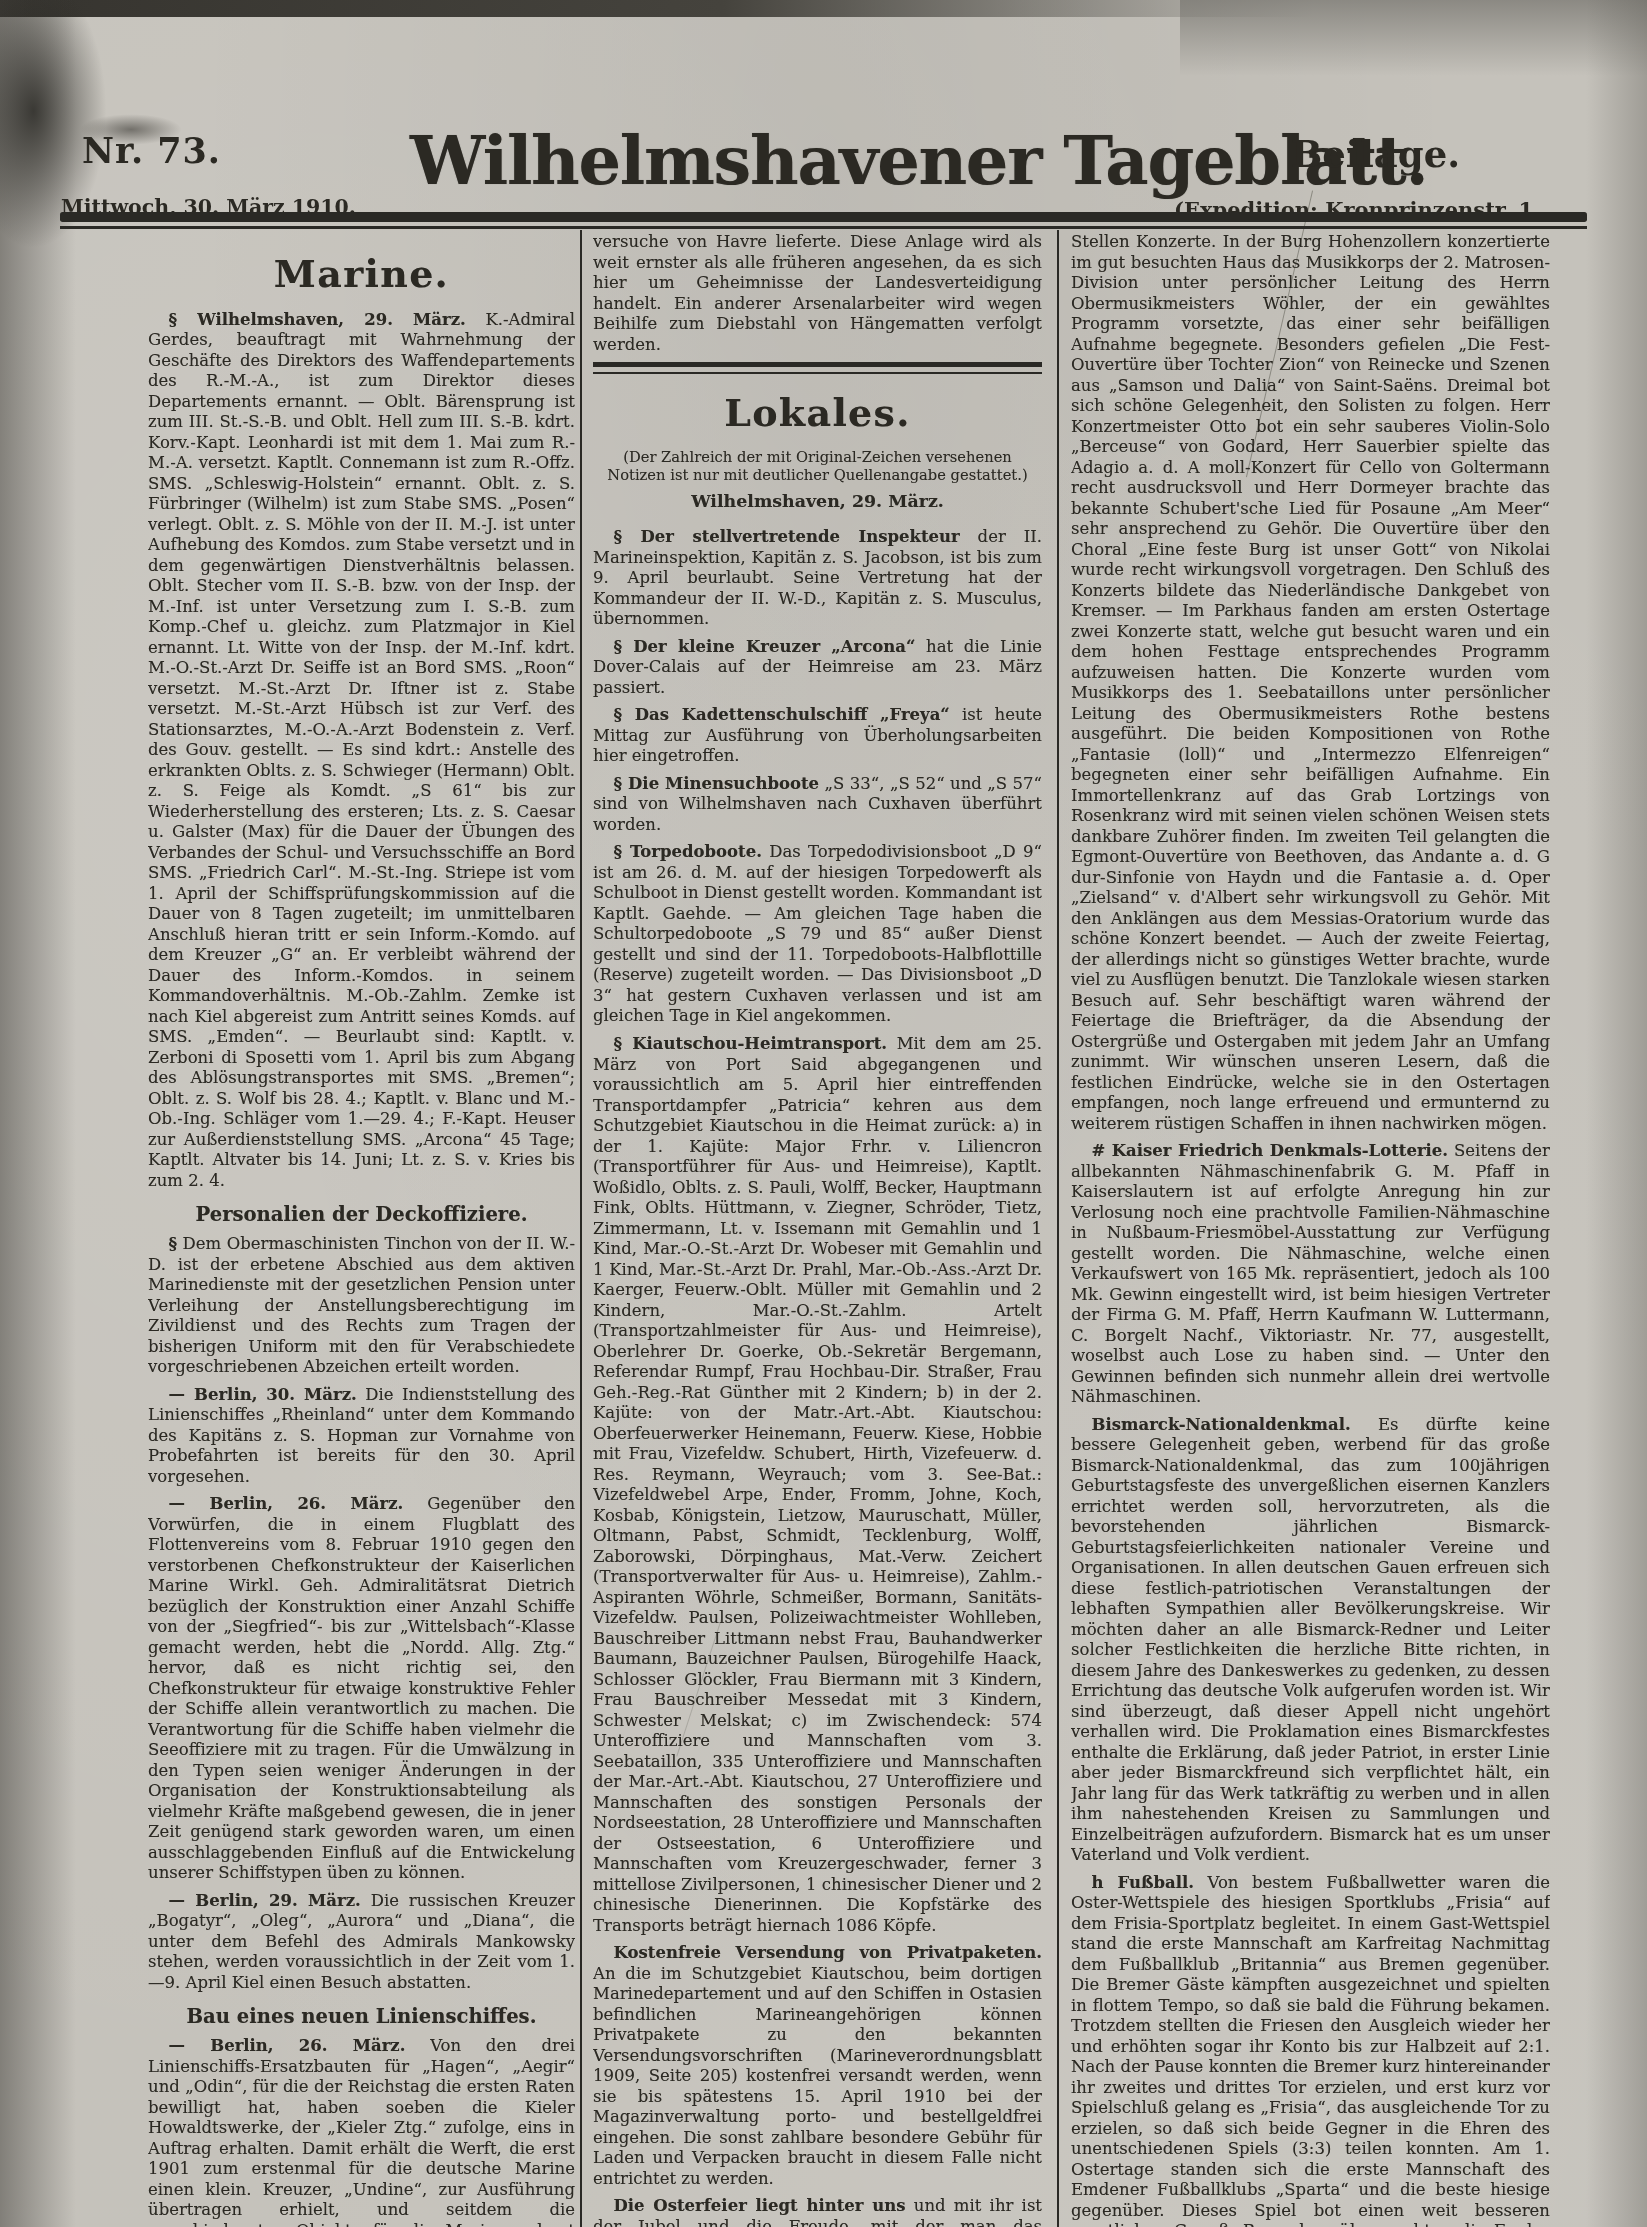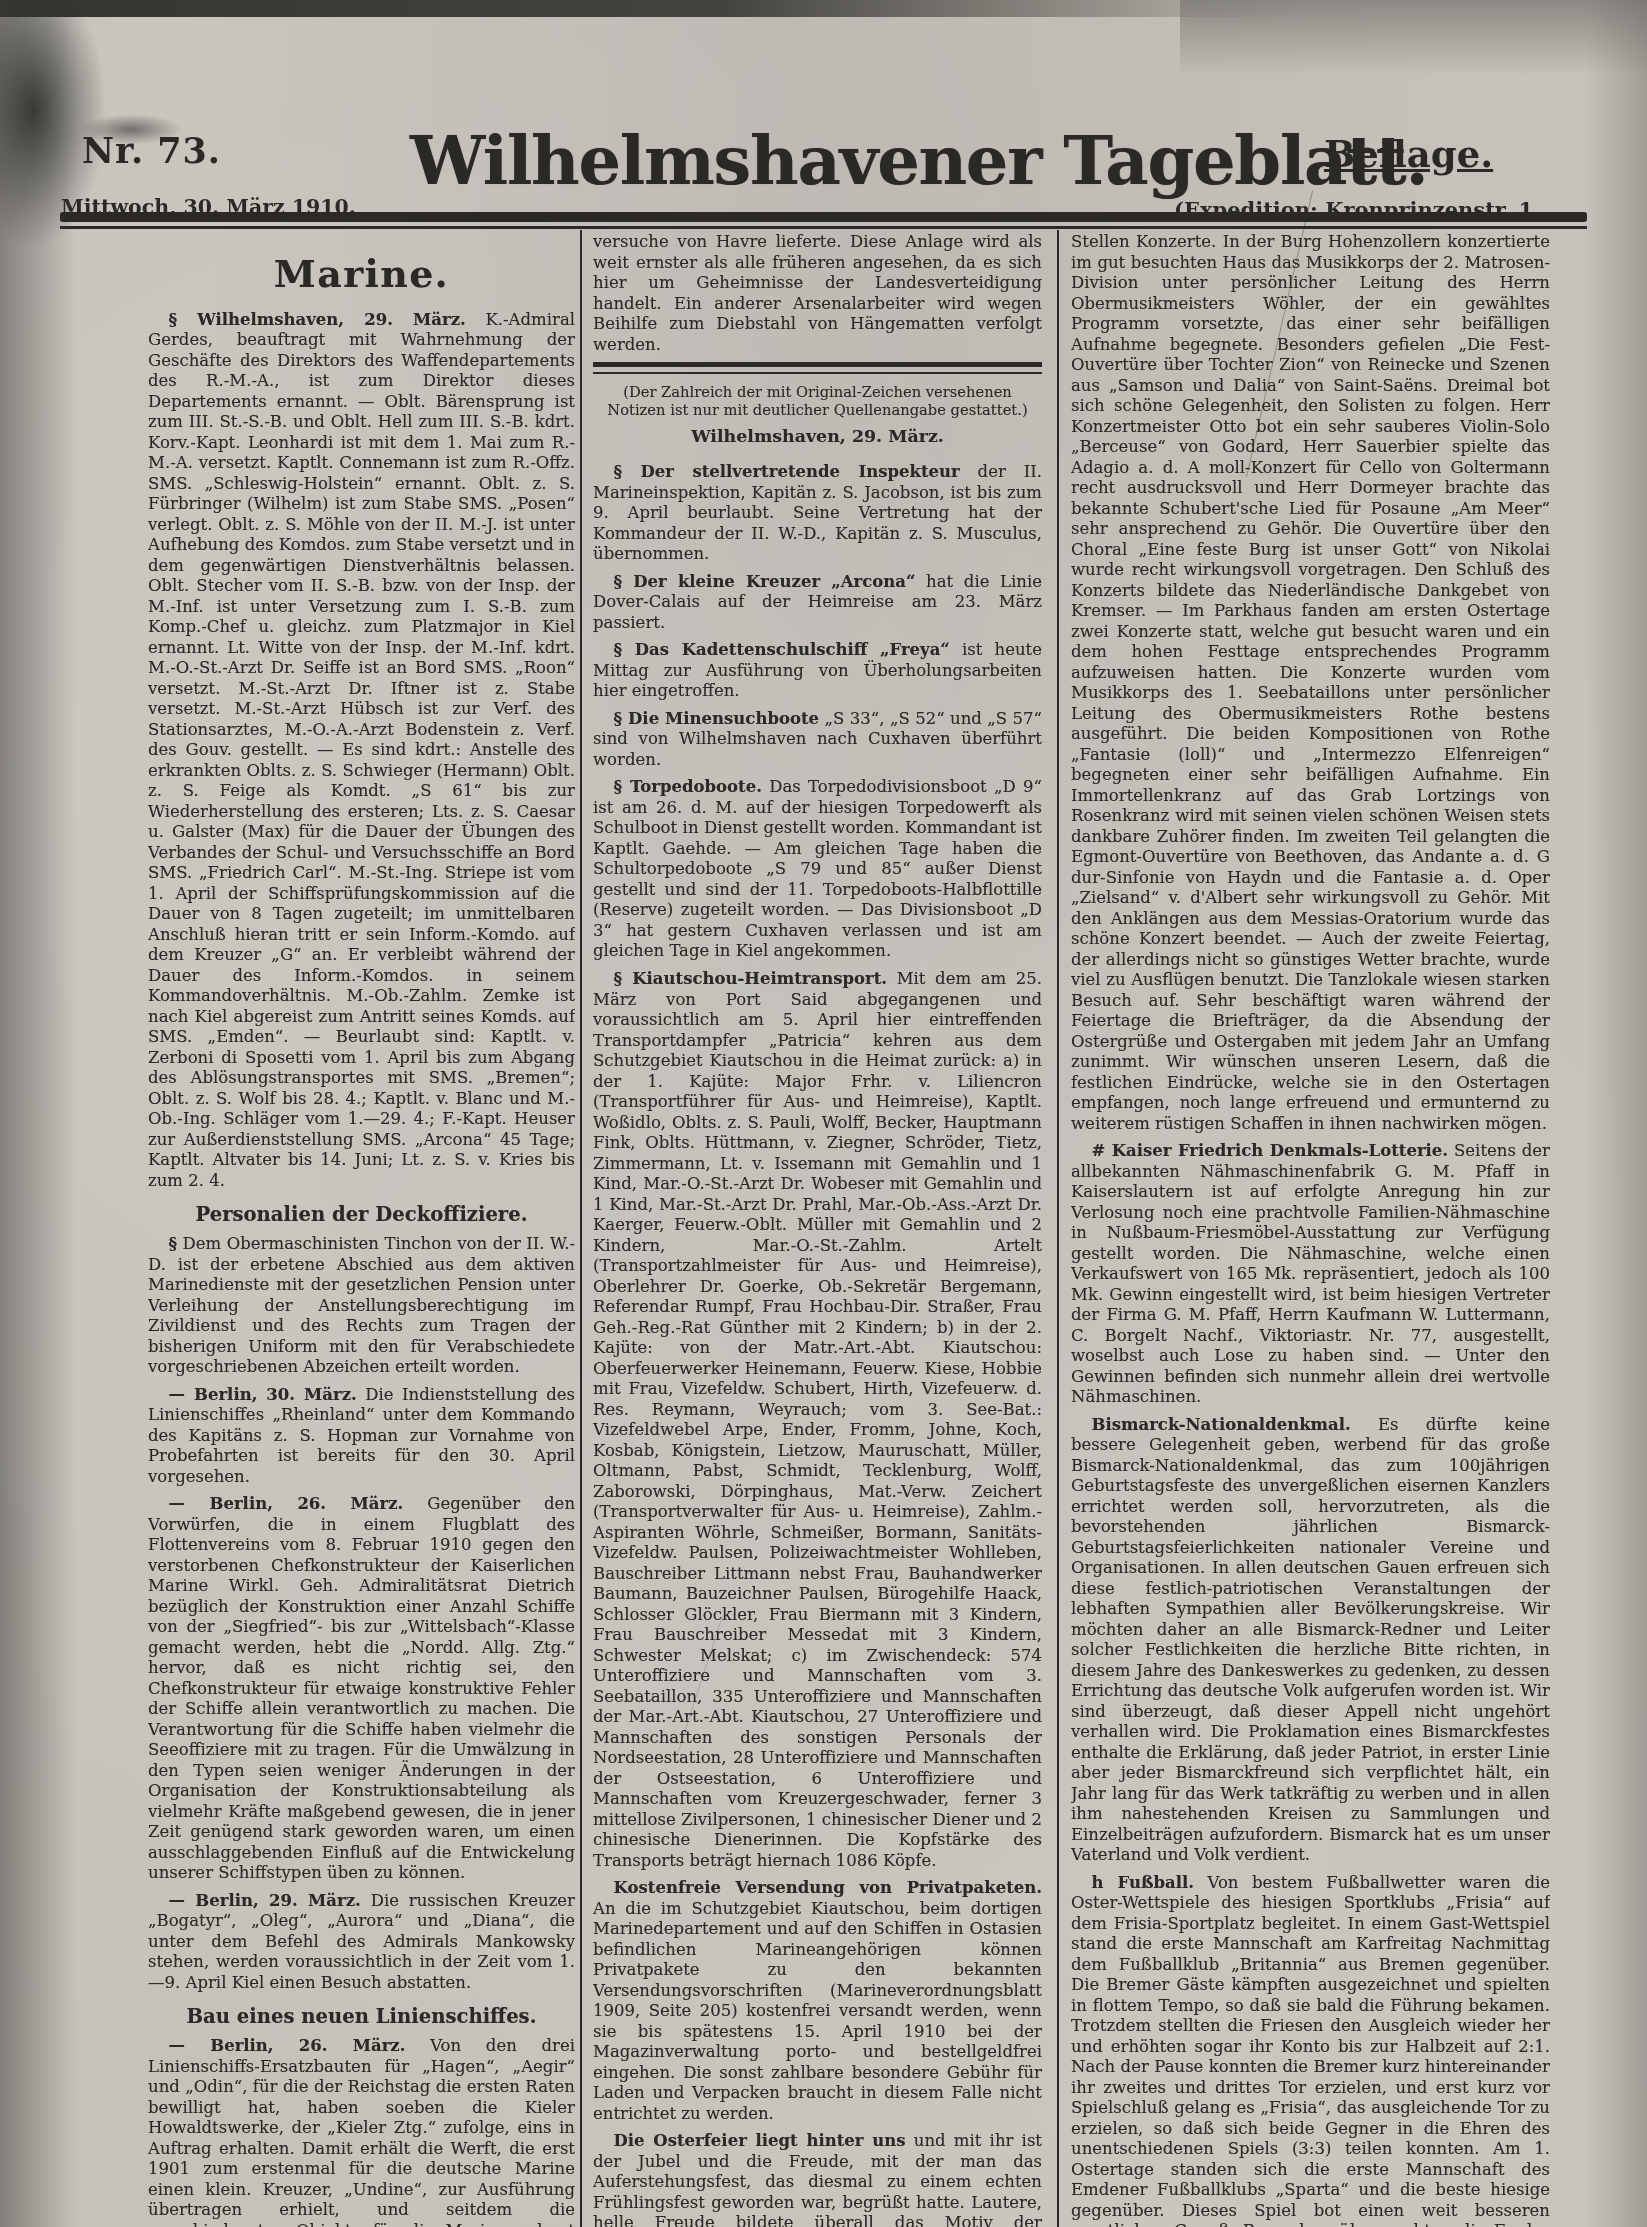--- a/index.html
+++ b/index.html
@@ -36,22 +36,22 @@
   .crease-b{left:699px;top:1613px;width:0.9px;height:147px;transform:rotate(18deg);opacity:.5;}
   .ink-smudge{position:absolute;left:80px;top:114px;width:102px;height:31px;border-radius:50%;
     background:radial-gradient(ellipse,rgba(45,43,38,.55),rgba(45,43,38,0) 70%);}
 
   
   .issue{position:absolute;left:82px;top:130px;font-size:35px;font-weight:bold;letter-spacing:0.9px;}
   .mastdate{position:absolute;left:61px;top:195px;font-size:20.5px;font-weight:bold;white-space:nowrap;}
   .title{position:absolute;left:410px;top:126px;width:820px;text-align:center;
     font-size:67px;font-weight:bold;letter-spacing:-1.3px;line-height:1.05;white-space:nowrap;
     text-shadow:0 0 0.9px rgba(43,41,35,.45);}
-  .beilage{position:absolute;left:1266px;top:132px;width:285px;text-align:center;
-    font-size:37px;font-weight:bold;text-decoration:underline;}
+  .beilage{position:absolute;left:1233px;top:132px;width:285px;text-align:center;
+    font-size:37px;font-weight:bold;}
   .expedition{position:absolute;left:1174px;top:197px;width:370px;text-align:left;
     font-size:21px;font-weight:bold;white-space:nowrap;}
   .mast-rule-thick{position:absolute;left:60px;width:1527px;top:212px;height:9.8px;
     background:var(--rule);border-radius:2.7px;}
   .mast-rule-thin{position:absolute;left:60px;width:1527px;top:226px;height:2.7px;
     background:var(--rule);}
 
   
   .vrule{position:absolute;top:230px;height:2159px;width:2.2px;background:var(--rule);}
   .vrule-1{left:580px;}
@@ -108,20 +108,21 @@
       <p class="par"><span class="lead">§</span> Dem Obermaschinisten Tinchon von der II. W.-D. ist der erbetene Abschied aus dem aktiven Marinedienste mit der gesetzlichen Pension unter Verleihung der Anstellungsberechtigung im Zivildienst und des Rechts zum Tragen der bisherigen Uniform mit den für Verabschiedete vorgeschriebenen Abzeichen erteilt worden.</p>
       <p class="par"><span class="lead">— Berlin, 30. März.</span> Die Indienststellung des Linienschiffes „Rheinland“ unter dem Kommando des Kapitäns z. S. Hopman zur Vornahme von Probefahrten ist bereits für den 30. April vorgesehen.</p>
       <p class="par"><span class="lead">— Berlin, 26. März.</span> Gegenüber den Vorwürfen, die in einem Flugblatt des Flottenvereins vom 8. Februar 1910 gegen den verstorbenen Chefkonstrukteur der Kaiserlichen Marine Wirkl. Geh. Admiralitätsrat Dietrich bezüglich der Konstruktion einer Anzahl Schiffe von der „Siegfried“- bis zur „Wittelsbach“-Klasse gemacht werden, hebt die „Nordd. Allg. Ztg.“ hervor, daß es nicht richtig sei, den Chefkonstrukteur für etwaige konstruktive Fehler der Schiffe allein verantwortlich zu machen. Die Verantwortung für die Schiffe haben vielmehr die Seeoffiziere mit zu tragen. Für die Umwälzung in den Typen seien weniger Änderungen in der Organisation der Konstruktionsabteilung als vielmehr Kräfte maßgebend gewesen, die in jener Zeit genügend stark geworden waren, um einen ausschlaggebenden Einfluß auf die Entwickelung unserer Schiffstypen üben zu können.</p>
       <p class="par"><span class="lead">— Berlin, 29. März.</span> Die russischen Kreuzer „Bogatyr“, „Oleg“, „Aurora“ und „Diana“, die unter dem Befehl des Admirals Mankowsky stehen, werden voraussichtlich in der Zeit vom 1.—9. April Kiel einen Besuch abstatten.</p>
       <div class="subhead">Bau eines neuen Linienschiffes.</div>
       <p class="par"><span class="lead">— Berlin, 26. März.</span> Von den drei Linienschiffs-Ersatzbauten für „Hagen“, „Aegir“ und „Odin“, für die der Reichstag die ersten Raten bewilligt hat, haben soeben die Kieler Howaldtswerke, der „Kieler Ztg.“ zufolge, eins in Auftrag erhalten. Damit erhält die Werft, die erst 1901 zum erstenmal für die deutsche Marine einen klein. Kreuzer, „Undine“, zur Ausführung übertragen erhielt, und seitdem die verschiedensten Objekte für die Marine gebaut hat, schon den zweiten Linienschiffsbau. Als erstes Linienschiff lief am 30. September v. Js. bei den Howaldtswerken „Helgoland“ als Ersatz für den „Siegfried“ vom Stapel. Ist „Helgoland“ noch mit Kolbenmaschinen ausgerüstet, so wird der jetzt zur Vergebung gelangte Linienschiffsbau, wie schon die Ersatzbauten für „Hildebrand“ und „Heimdall“, Turbinenmaschinen eingebaut erhalten.</p>
     </div>
   <div class="col col-2">
       <p class="par noindent">versuche von Havre lieferte. Diese Anlage wird als weit ernster als alle früheren angesehen, da es sich hier um Geheimnisse der Landesverteidigung handelt. Ein anderer Arsenalarbeiter wird wegen Beihilfe zum Diebstahl von Hängematten verfolgt werden.</p>
       <div class="rule"></div>
+      <div class="heading">Lokales.</div>
       <div class="note">(Der Zahlreich der mit Original-Zeichen versehenen Notizen ist nur mit deutlicher Quellenangabe gestattet.)</div>
       <div class="dateline">Wilhelmshaven, 29. März.</div>
       <p class="par"><span class="lead">§ Der stellvertretende Inspekteur</span> der II. Marineinspektion, Kapitän z. S. Jacobson, ist bis zum 9. April beurlaubt. Seine Vertretung hat der Kommandeur der II. W.-D., Kapitän z. S. Musculus, übernommen.</p>
       <p class="par"><span class="lead">§ Der kleine Kreuzer „Arcona“</span> hat die Linie Dover-Calais auf der Heimreise am 23. März passiert.</p>
       <p class="par"><span class="lead">§ Das Kadettenschulschiff „Freya“</span> ist heute Mittag zur Ausführung von Überholungsarbeiten hier eingetroffen.</p>
       <p class="par"><span class="lead">§ Die Minensuchboote</span> „S 33“, „S 52“ und „S 57“ sind von Wilhelmshaven nach Cuxhaven überführt worden.</p>
       <p class="par"><span class="lead">§ Torpedoboote.</span> Das Torpedodivisionsboot „D 9“ ist am 26. d. M. auf der hiesigen Torpedowerft als Schulboot in Dienst gestellt worden. Kommandant ist Kaptlt. Gaehde. — Am gleichen Tage haben die Schultorpedoboote „S 79 und 85“ außer Dienst gestellt und sind der 11. Torpedoboots-Halbflottille (Reserve) zugeteilt worden. — Das Divisionsboot „D 3“ hat gestern Cuxhaven verlassen und ist am gleichen Tage in Kiel angekommen.</p>
       <p class="par"><span class="lead">§ Kiautschou-Heimtransport.</span> Mit dem am 25. März von Port Said abgegangenen und voraussichtlich am 5. April hier eintreffenden Transportdampfer „Patricia“ kehren aus dem Schutzgebiet Kiautschou in die Heimat zurück: a) in der 1. Kajüte: Major Frhr. v. Liliencron (Transportführer für Aus- und Heimreise), Kaptlt. Woßidlo, Oblts. z. S. Pauli, Wolff, Becker, Hauptmann Fink, Oblts. Hüttmann, v. Ziegner, Schröder, Tietz, Zimmermann, Lt. v. Issemann mit Gemahlin und 1 Kind, Mar.-O.-St.-Arzt Dr. Wobeser mit Gemahlin und 1 Kind, Mar.-St.-Arzt Dr. Prahl, Mar.-Ob.-Ass.-Arzt Dr. Kaerger, Feuerw.-Oblt. Müller mit Gemahlin und 2 Kindern, Mar.-O.-St.-Zahlm. Artelt (Transportzahlmeister für Aus- und Heimreise), Oberlehrer Dr. Goerke, Ob.-Sekretär Bergemann, Referendar Rumpf, Frau Hochbau-Dir. Straßer, Frau Geh.-Reg.-Rat Günther mit 2 Kindern; b) in der 2. Kajüte: von der Matr.-Art.-Abt. Kiautschou: Oberfeuerwerker Heinemann, Feuerw. Kiese, Hobbie mit Frau, Vizefeldw. Schubert, Hirth, Vizefeuerw. d. Res. Reymann, Weyrauch; vom 3. See-Bat.: Vizefeldwebel Arpe, Ender, Fromm, Johne, Koch, Kosbab, Königstein, Lietzow, Mauruschatt, Müller, Oltmann, Pabst, Schmidt, Tecklenburg, Wolff, Zaborowski, Dörpinghaus, Mat.-Verw. Zeichert (Transportverwalter für Aus- u. Heimreise), Zahlm.-Aspiranten Wöhrle, Schmeißer, Bormann, Sanitäts-Vizefeldw. Paulsen, Polizeiwachtmeister Wohlleben, Bauschreiber Littmann nebst Frau, Bauhandwerker Baumann, Bauzeichner Paulsen, Bürogehilfe Haack, Schlosser Glöckler, Frau Biermann mit 3 Kindern, Frau Bauschreiber Messedat mit 3 Kindern, Schwester Melskat; c) im Zwischendeck: 574 Unteroffiziere und Mannschaften vom 3. Seebataillon, 335 Unteroffiziere und Mannschaften der Mar.-Art.-Abt. Kiautschou, 27 Unteroffiziere und Mannschaften des sonstigen Personals der Nordseestation, 28 Unteroffiziere und Mannschaften der Ostseestation, 6 Unteroffiziere und Mannschaften vom Kreuzergeschwader, ferner 3 mittellose Zivilpersonen, 1 chinesischer Diener und 2 chinesische Dienerinnen. Die Kopfstärke des Transports beträgt hiernach 1086 Köpfe.</p>
       <p class="par"><span class="lead">Kostenfreie Versendung von Privatpaketen.</span> An die im Schutzgebiet Kiautschou, beim dortigen Marinedepartement und auf den Schiffen in Ostasien befindlichen Marineangehörigen können Privatpakete zu den bekannten Versendungsvorschriften (Marineverordnungsblatt 1909, Seite 205) kostenfrei versandt werden, wenn sie bis spätestens 15. April 1910 bei der Magazinverwaltung porto- und bestellgeldfrei eingehen. Die sonst zahlbare besondere Gebühr für Laden und Verpacken braucht in diesem Falle nicht entrichtet zu werden.</p>
       <p class="par"><span class="lead">Die Osterfeier liegt hinter uns</span> und mit ihr ist der Jubel und die Freude, mit der man das Auferstehungsfest, das diesmal zu einem echten Frühlingsfest geworden war, begrüßt hatte. Lautere, helle Freude bildete überall das Motiv der Ostersinfonie, die man überall zu hören bekam. Freudenfeuer waren es, die am Osterheiligabend und am 1. Ostertag hier und in der Umgegend gen Himmel flackerten und weit im Lande die Freudenbotschaft verkündeten: Der Winter ist fort, der Frühling ist da und mit ihm die Tage des Lichts und der Wärme. Auch die alte germanische Sitte hat sich diesmal wieder einbürgern lassen. Wurde doch am Sonnabend auf dem Deich ein mächtiges Osterfeuer abgebrannt, dessen Auflodern von der Butjadinger Küste aus durch ebensolche Feuerzeichen erwidert wurde. Auch am Abend des Ostersonntags säumte ein lichter Kranz blühroter Osterfeuer die Butjadinger Küste. Am Ostermorgen war die Frau Sonne etwas spät aufgestanden, holte dann aber das Versäumte nach und brachte uns zwei Feiertage, wie sie schöner nicht gedacht werden konnten. Schon in den frühen Morgenstunden ergoß sich ein bunter Schwarm von Spaziergängern aus den Toren der Stadt in den Park und nach Rüstringen. Zahlreich waren auch die Radler und die Radlerinnen, die man auf den Landstraßen nach Varel, Jever, Rüstersiel usw. zu Dutzenden antraf. Auch einige Automobile (2 Damen und 5 Herren) nahmen in schnellster Harmonie ihren Weg von der Kaiser Wilhelm-Brücke zur Strandhalle. Alle Züge waren mit Ausflüglern dicht besetzt. Viele schweiften in die Ferne bis Bremen und darüber hinaus, andere begnügten sich mit einem Ausflug in den Rüstersieler Omnibus und mit einem Blick auf die von Kriegsschiffen nicht beschwerte Jade und den gesegneten Hafen von Rüstersiel. Die Wirtschaften in der Umgegend hatten bereits den Sommerbetrieb eröffnet, so daß viele Besucher der geschützten Gärten bereits im Freien saßen. Nach der Heimkehr vom Ausflug warteten der Spaziergänger an mehreren</p>

